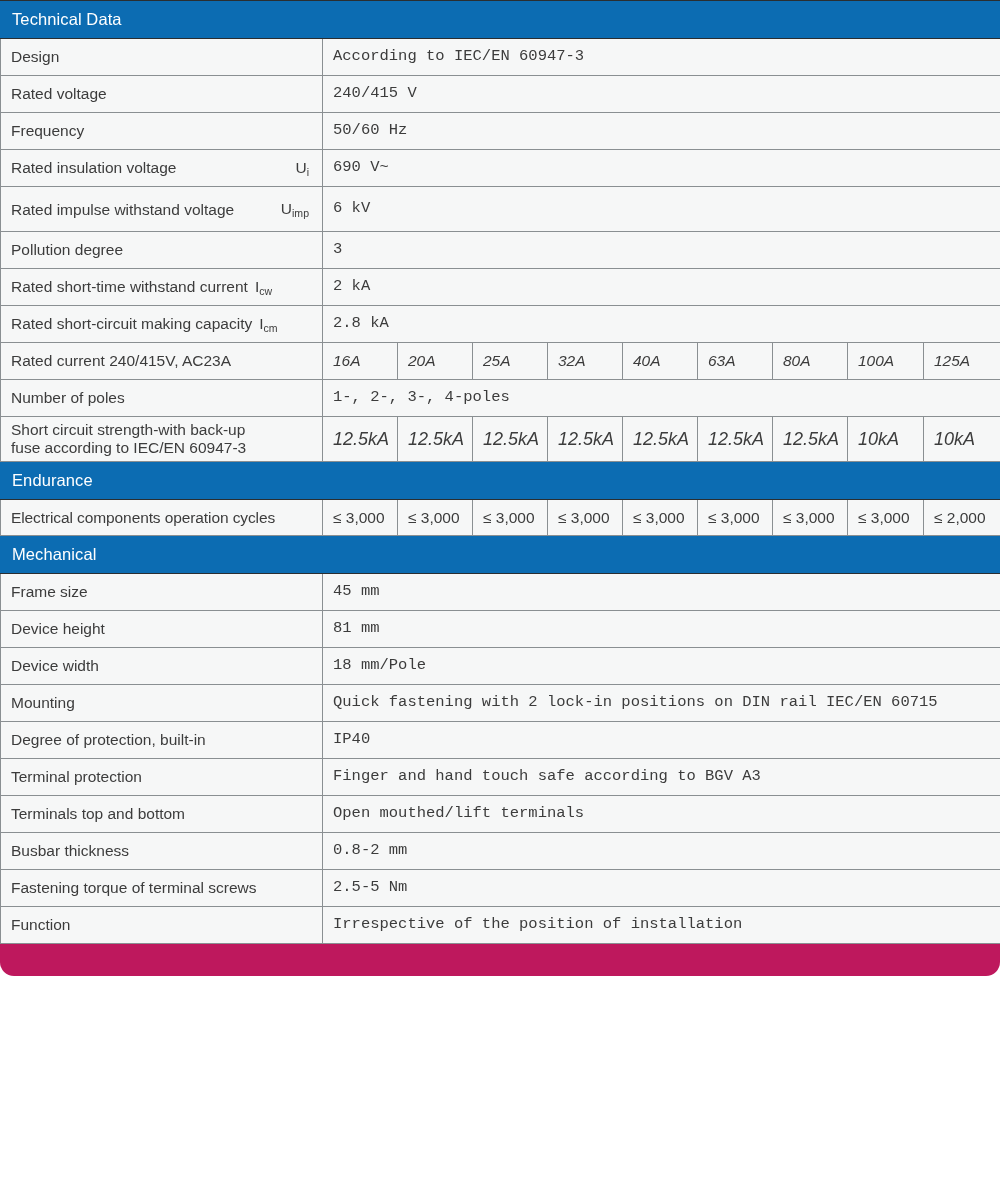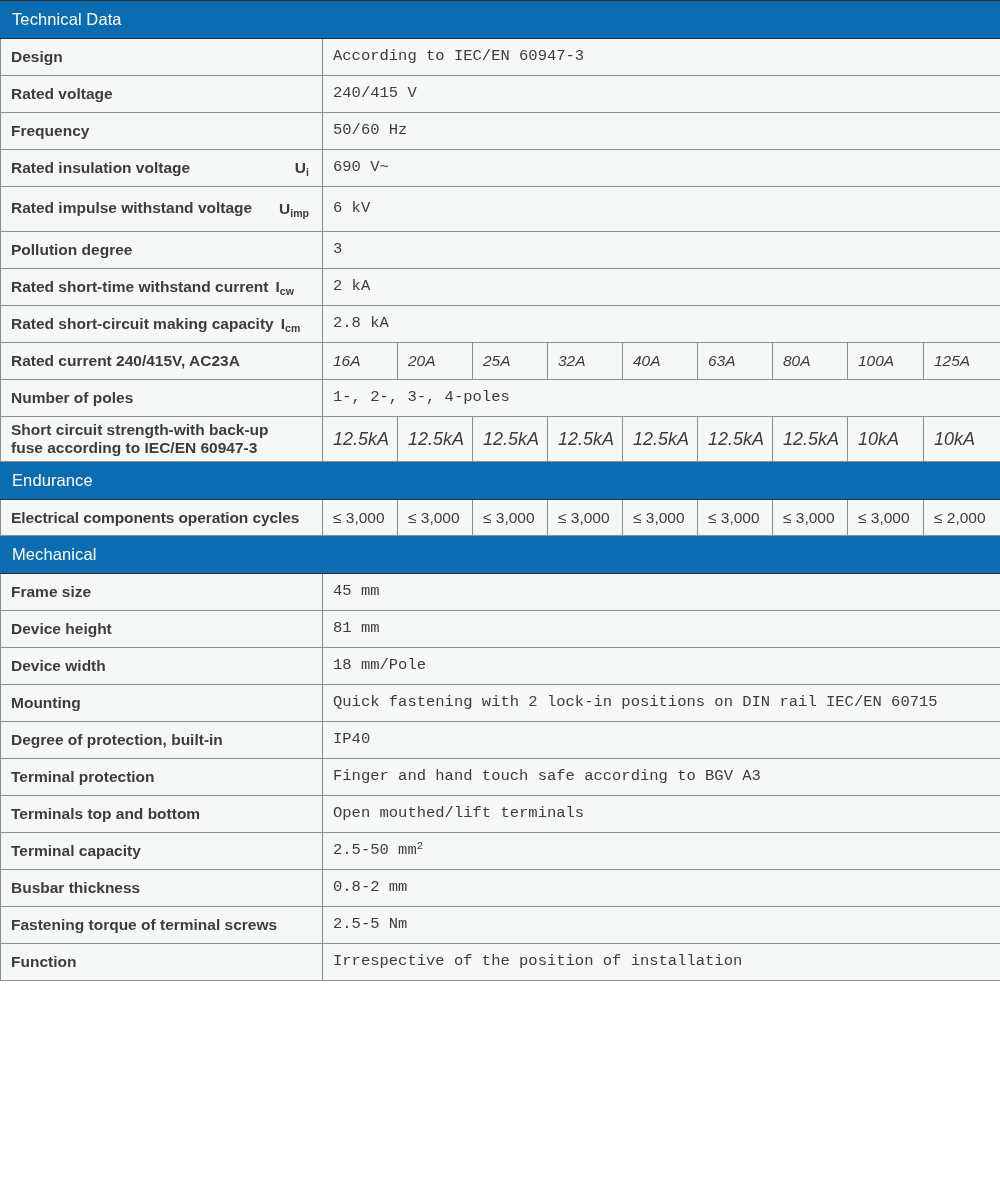--- a/index.html
+++ b/index.html
@@ -71,33 +71,32 @@
     font-size: 16.5px;
     height: 38px;
     padding-left: 11px;
     letter-spacing: .1px;
   }
 
   td.label {
     width: 322px;
     padding-left: 11px;
     padding-right: 6px;
-    font-weight: bold;
   }
   td.value {
     padding-left: 12px;
     font-family: Liberation Mono, monospace;
   }
 
   td.tall   { height: 37px; }
   td.two-ln { height: 45px; }
 
   .lbl-wrap {
     display: flex;
-    align-items: flex-start;
+    align-items: flex-end;
     justify-content: space-between;
     gap: 20px;
     width: 100%;
   }
   .lbl-wrap .sym { white-space: nowrap; padding-right: 3px; }
   .lbl-inline { white-space: nowrap; }
   .lbl-inline .sym { margin-left: 7px; margin-top: 48px; }
 
   sub {
     font-size: 0.68em;
@@ -313,26 +312,20 @@
       </tr>
       <tr>
         <td class="label tall">Terminal protection</td>
         <td class="value tall" colspan="9">Finger and hand touch safe according to BGV A3</td>
       </tr>
       <tr>
         <td class="label tall">Terminals top and bottom</td>
         <td class="value tall" colspan="9">Open mouthed/lift terminals</td>
       </tr>
       <tr>
-        <td class="label tall">Terminal capacity</td>
-        <td class="value tall" colspan="9">
-          <span>2.5-50 mm</span><sup>2</sup>
-        </td>
-      </tr>
-      <tr>
         <td class="label tall">Busbar thickness</td>
         <td class="value tall" colspan="9">0.8-2 mm</td>
       </tr>
       <tr>
         <td class="label tall">Fastening torque of terminal screws</td>
         <td class="value tall" colspan="9">2.5-5 Nm</td>
       </tr>
       <tr>
         <td class="label tall">Function</td>
         <td class="value tall" colspan="9">Irrespective of the position of installation</td>

